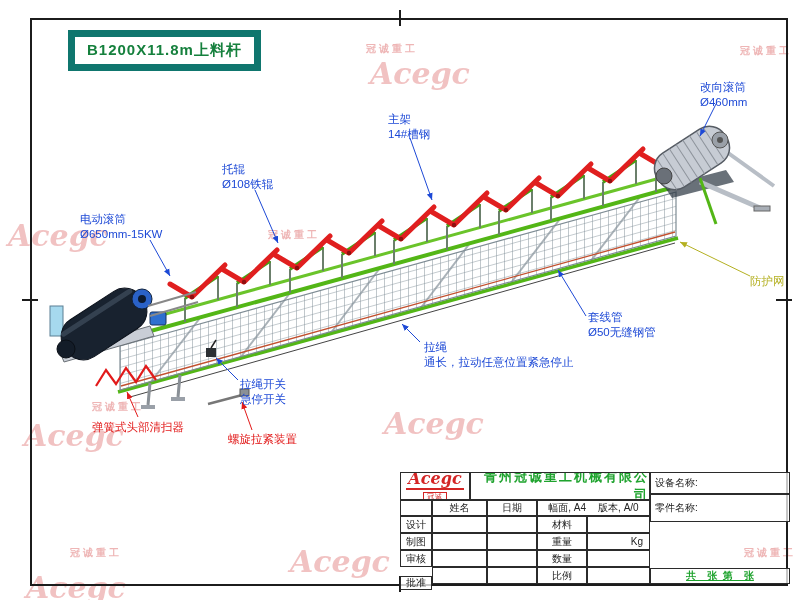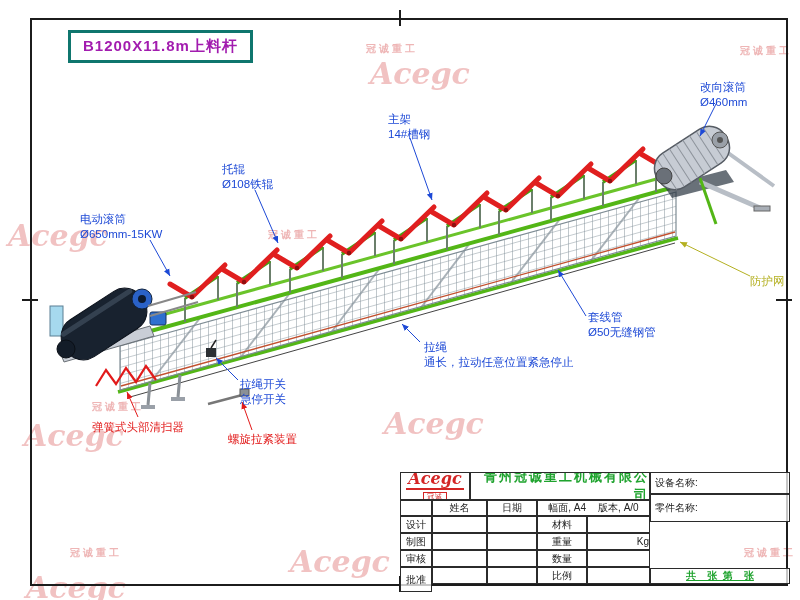--- a/index.html
+++ b/index.html
@@ -12,21 +12,21 @@
     border:2px solid #1c1c1c;z-index:1;}
   .tick{position:absolute;background:#1c1c1c;z-index:1;}
   
   .wm-cn{position:absolute;font-size:10px;font-weight:bold;letter-spacing:3px;
     color:rgba(224,120,120,.55);z-index:0;white-space:nowrap;}
   .wm-brand{position:absolute;font-size:30px;font-weight:bold;font-style:italic;
     font-family:"DejaVu Serif","Liberation Serif",serif;
     color:rgba(224,120,120,.45);z-index:0;white-space:nowrap;}
   
   .title-box{position:absolute;left:68px;top:30px;padding:4px 12px;
-    border:3px solid #0f766e;color:#a21caf;font-weight:bold;font-size:15px;
+    border:7px solid #0f766e;color:#15803d;font-weight:bold;font-size:15px;
     letter-spacing:1px;z-index:3;background:transparent;}
   
   .co{position:absolute;color:#1d49d6;font-size:11.5px;line-height:1.3;
     white-space:nowrap;z-index:3;}
   .co.red{color:#e21a1a;}
   .co.olive{color:#b4b021;}
   
   #draw{position:absolute;left:0;top:0;z-index:2;}
   
   .tb{position:absolute;left:400px;top:472px;width:390px;height:112px;
@@ -259,29 +259,29 @@
   <div class="cell" style="left:0;top:44px;width:32px;height:17px">设计</div>
   <div class="cell" style="left:32px;top:44px;width:55px;height:17px"></div>
   <div class="cell" style="left:87px;top:44px;width:50px;height:17px"></div>
   <div class="cell" style="left:137px;top:44px;width:50px;height:17px">材料</div>
   <div class="cell" style="left:187px;top:44px;width:63px;height:17px"></div>
 
   <div class="cell" style="left:0;top:61px;width:32px;height:17px">制图</div>
   <div class="cell" style="left:32px;top:61px;width:55px;height:17px"></div>
   <div class="cell" style="left:87px;top:61px;width:50px;height:17px"></div>
   <div class="cell" style="left:137px;top:61px;width:50px;height:17px">重量</div>
-  <div class="cell" style="left:187px;top:61px;width:63px;height:17px;justify-content:flex-end;">Kg</div>
+  <div class="cell" style="left:187px;top:61px;width:63px;height:17px;justify-content:flex-end;padding-right:6px">Kg</div>
 
   <div class="cell" style="left:0;top:78px;width:32px;height:17px">审核</div>
   <div class="cell" style="left:32px;top:78px;width:55px;height:17px"></div>
   <div class="cell" style="left:87px;top:78px;width:50px;height:17px"></div>
   <div class="cell" style="left:137px;top:78px;width:50px;height:17px">数量</div>
   <div class="cell" style="left:187px;top:78px;width:63px;height:17px"></div>
 
-  <div class="cell" style="left:0;top:95px;width:32px;height:25px">批准</div>
+  <div class="cell" style="left:0;top:104px;width:32px;height:14px">批准</div>
   <div class="cell" style="left:32px;top:95px;width:55px;height:17px"></div>
   <div class="cell" style="left:87px;top:95px;width:50px;height:17px"></div>
   <div class="cell" style="left:137px;top:95px;width:50px;height:17px">比例</div>
   <div class="cell" style="left:187px;top:95px;width:63px;height:17px"></div>
 
   <div class="cell left" style="left:250px;top:0;width:140px;height:22px">设备名称:</div>
   <div class="cell left" style="left:250px;top:22px;width:140px;height:28px">零件名称:</div>
   <div class="cell green pages-cell" style="left:250px;top:96px;width:140px;height:16px">共    张  第    张</div>
 </div>
 

